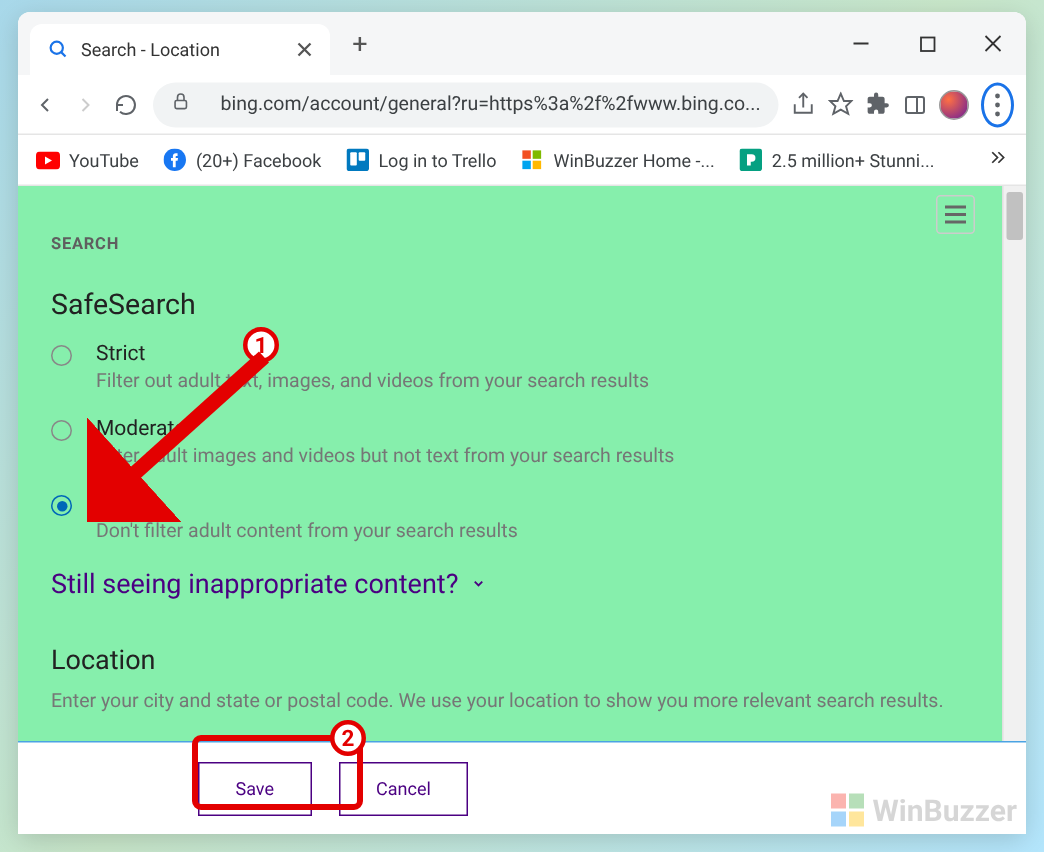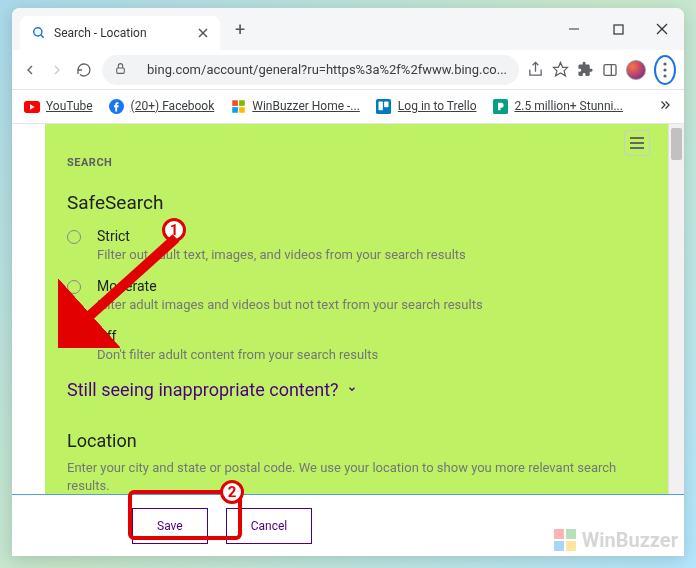--- a/index.html
+++ b/index.html
@@ -70,24 +70,24 @@
   .menu-circle { width:30px; height:30px; border:2px solid #1a73e8; border-radius:50%; display:flex; align-items:center; justify-content:center; color:#5f6368;}
   .avatar { width:20px; height:20px; border-radius:50%; background:radial-gradient(circle at 30% 30%, #ff7043, #6a1b9a); border:1px solid #999;}
   .bookmarks {
     height: 34px;
     display:flex; align-items:center;
     padding: 0 12px; gap:16px;
     background:#fff;
     border-bottom: 1px solid #e5e5e5;
     font-size:12px; color:#3c4043;
   }
-  .bm { display:flex; align-items:flex-start; gap:6px; cursor:pointer; white-space:nowrap;text-decoration:underline;}
+  .bm { display:flex; align-items:center; gap:6px; cursor:pointer; white-space:nowrap;}
   .bm-icon { width:16px; height:16px; display:flex; align-items:center; justify-content:center;}
   .bm-overflow { margin-left:auto; cursor:pointer; color:#333;}
-  .content { flex:1; display:flex; background:#bef264; position:relative; overflow:hidden;margin-left:33px;}
+  .content { flex:1; display:flex; background:#86efac; position:relative; overflow:hidden;}
   .page { flex:1; padding: 0 22px 0 22px; overflow:hidden;}
   .scrollbar { width:16px; background:#f1f1f1; border-left:1px solid #e0e0e0; position:relative;}
   .scroll-thumb { position:absolute; top:4px; left:2px; right:2px; height:32px; background:#c1c1c1; border-radius:2px;}
   .hamburger {
     position:absolute; top:6px; right:34px;
     width:26px; height:26px; border:1px solid #ccc; border-radius:3px;
     display:flex; flex-direction:column; align-items:center; justify-content:center; gap:3px;
     cursor:pointer;
   }
   .hamburger span { width:14px; height:2px; background:#666;}
@@ -266,37 +266,37 @@
           <svg width="15" height="15" viewBox="0 0 24 24">
             <circle cx="12" cy="12" r="12" fill="#1877f2"></circle>
             <path d="M13 8h2V5h-2c-1.7 0-3 1.3-3 3v2H8v3h2v7h3v-7h2l.5-3H13V8.5c0-.3.2-.5.5-.5" fill="#fff"></path>
           </svg>
         </span>
       <span>(20+) Facebook</span>
     </div>
     <div class="bm">
       <span class="bm-icon">
           <svg width="15" height="15" viewBox="0 0 24 24">
+            <rect width="24" height="24" rx="3" fill="#0079bf"></rect>
+            <rect x="4" y="4" width="7" height="14" rx="1" fill="#fff"></rect>
+            <rect x="13" y="4" width="7" height="9" rx="1" fill="#fff"></rect>
+          </svg>
+        </span>
+      <span>Log in to Trello</span>
+    </div>
+    <div class="bm">
+      <span class="bm-icon">
+          <svg width="15" height="15" viewBox="0 0 24 24">
             <rect x="2" y="2" width="9" height="9" fill="#f25022"></rect>
             <rect x="13" y="2" width="9" height="9" fill="#7fba00"></rect>
             <rect x="2" y="13" width="9" height="9" fill="#00a4ef"></rect>
             <rect x="13" y="13" width="9" height="9" fill="#ffb900"></rect>
           </svg>
         </span>
       <span>WinBuzzer Home -...</span>
-    </div>
-    <div class="bm">
-      <span class="bm-icon">
-          <svg width="15" height="15" viewBox="0 0 24 24">
-            <rect width="24" height="24" rx="3" fill="#0079bf"></rect>
-            <rect x="4" y="4" width="7" height="14" rx="1" fill="#fff"></rect>
-            <rect x="13" y="4" width="7" height="9" rx="1" fill="#fff"></rect>
-          </svg>
-        </span>
-      <span>Log in to Trello</span>
     </div>
     <div class="bm">
       <span class="bm-icon">
           <svg width="15" height="15" viewBox="0 0 24 24">
             <rect width="24" height="24" rx="3" fill="#05a081"></rect>
             <path d="M8 6h5a4 4 0 0 1 0 8h-1v4H8z" fill="#fff"></path>
           </svg>
         </span>
       <span>2.5 million+ Stunni...</span>
     </div>

